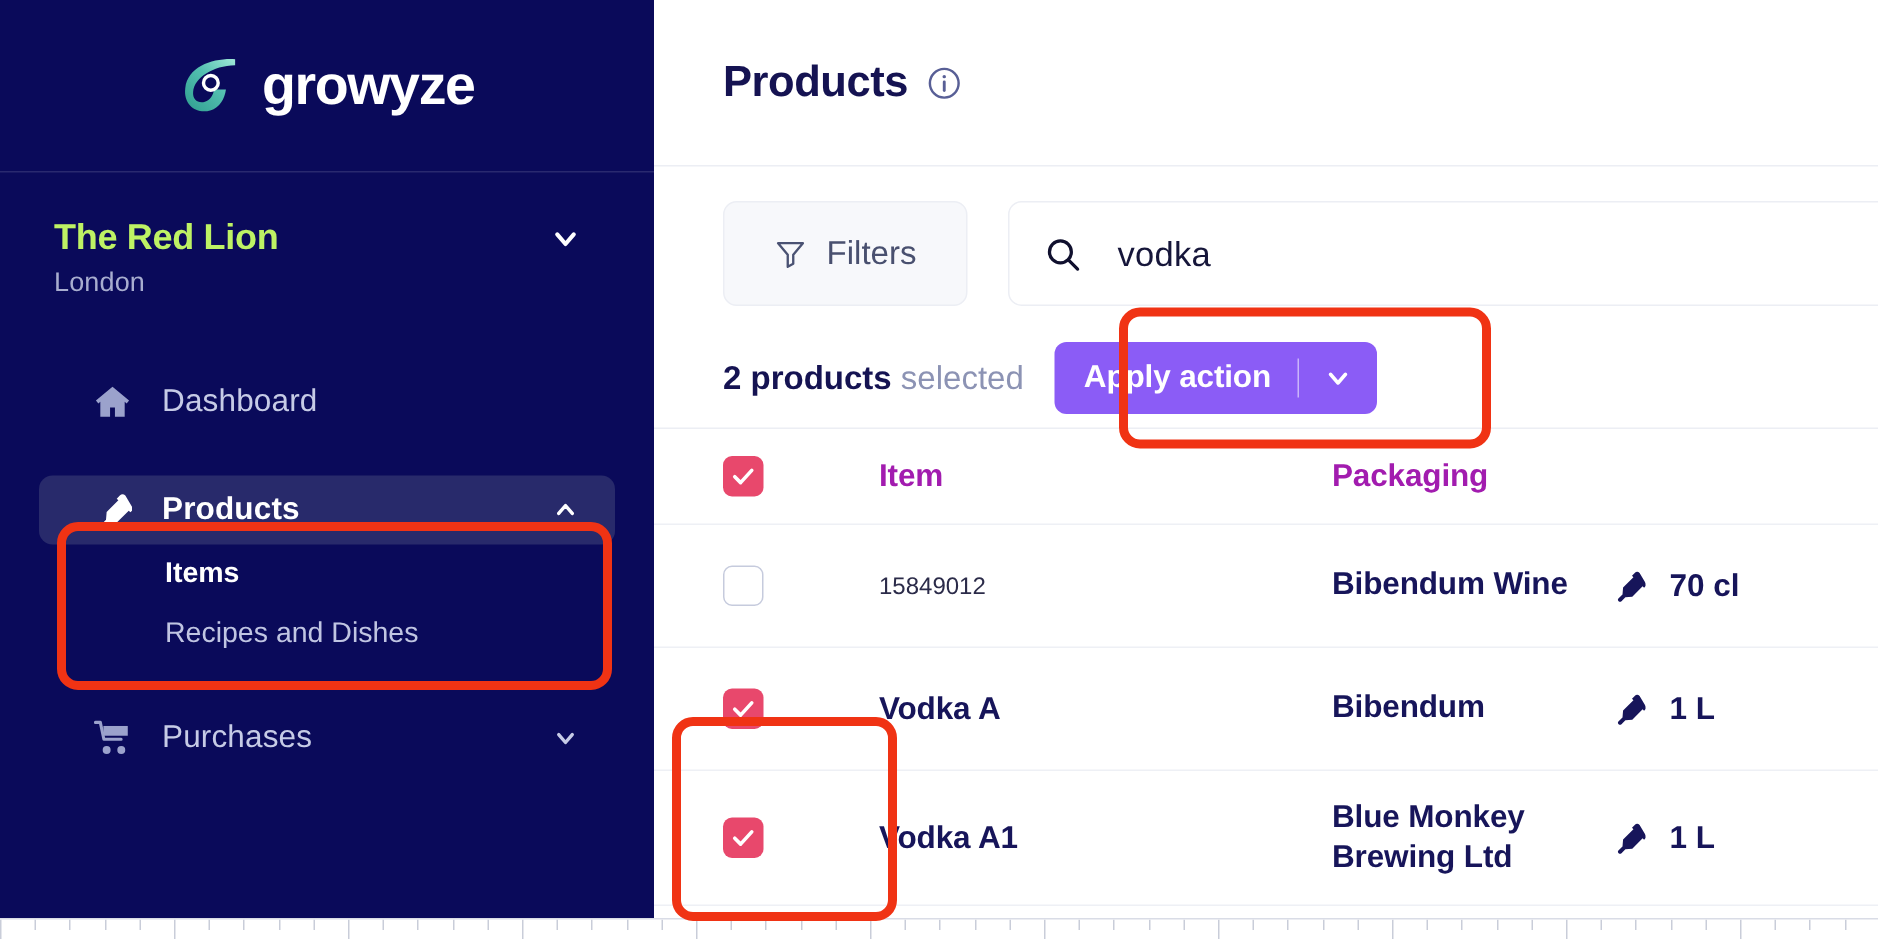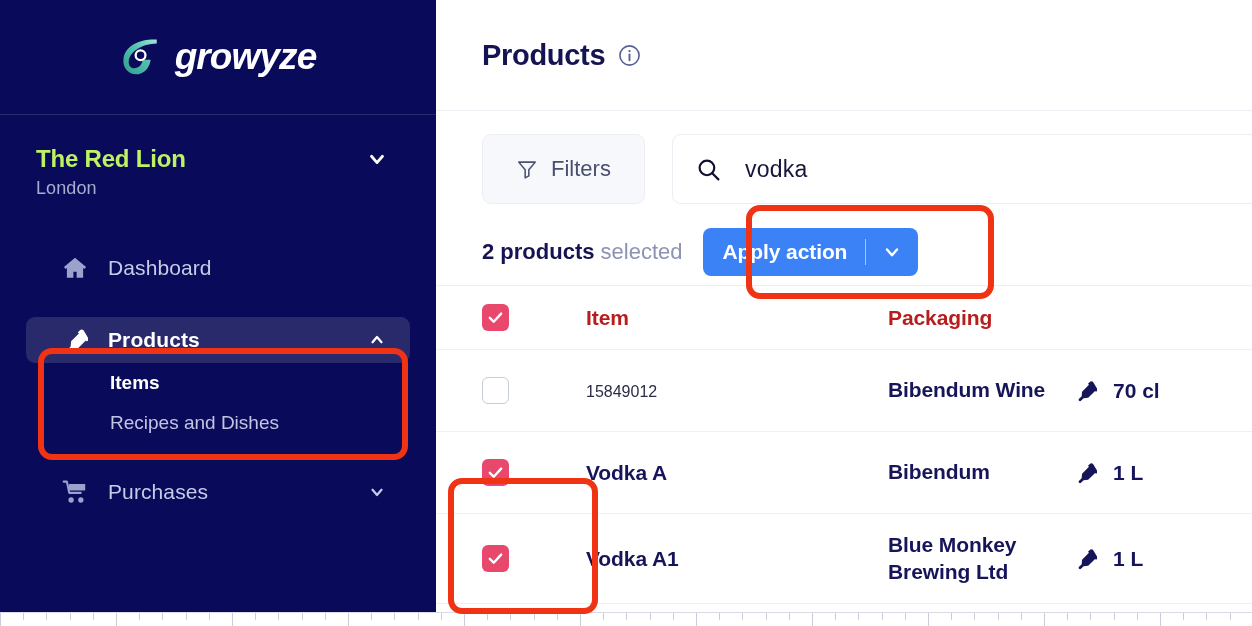--- a/index.html
+++ b/index.html
@@ -23,21 +23,21 @@
     background: #0a0a5a;
     z-index: 1;
   }
   #sidebar-logo-area {
     height: 115px;
     display: flex;
     align-items: center;
     justify-content: center;
     border-bottom: 1px solid rgba(255,255,255,0.13);
   }
-  .logo-wrap { display: flex; align-items: center; gap: 13px; font-style: italic; }
+  .logo-wrap { display: flex; align-items: center; gap: 13px; }
   .logo-mark { width: 42px; height: 42px; display: block; }
   .logo-text {
     color: #ffffff;
     font-size: 37px;
     font-weight: 700;
     letter-spacing: -0.9px;
   }
 
   #venue-block { padding: 30px 36px 0 36px; }
   .venue-row {
@@ -176,21 +176,21 @@
     align-items: center;
     padding-left: 47px;
     gap: 20px;
     border-bottom: 1px solid #eceef4;
     margin-top: 14px;
   }
   #sel-text { font-size: 22px; color: #8c93b4; }
   #sel-text b { color: #151352; font-weight: 700; }
   #apply-action {
     height: 48px;
-    background: #3b82f6;
+    background: #8b5cf6;
     border-radius: 8px;
     display: flex;
     align-items: center;
     cursor: pointer;
   }
   #apply-action-label {
     color: #ffffff;
     font-size: 21px;
     font-weight: 700;
     padding: 0 18px 0 20px;
@@ -217,21 +217,21 @@
   }
   .c-check { width: 104px; flex: none; display: flex; align-items: center; }
   .c-item  { width: 302px; flex: none; }
   .c-supp  { width: 186px; flex: none; }
   .c-pack  { flex: 1; display: flex; align-items: center; gap: 16px; text-align: center; }
 
   #table-head { height: 64px; }
   #table-head .th {
     font-size: 21px;
     font-weight: 700;
-    color: #b91c1c;
+    color: #a21caf;
     letter-spacing: -0.1px;
   }
 
   .tbody-row { min-height: 82px; }
   .item-name {
     font-size: 21px;
     font-weight: 700;
     color: #17155a;
     letter-spacing: -0.1px;
   }

